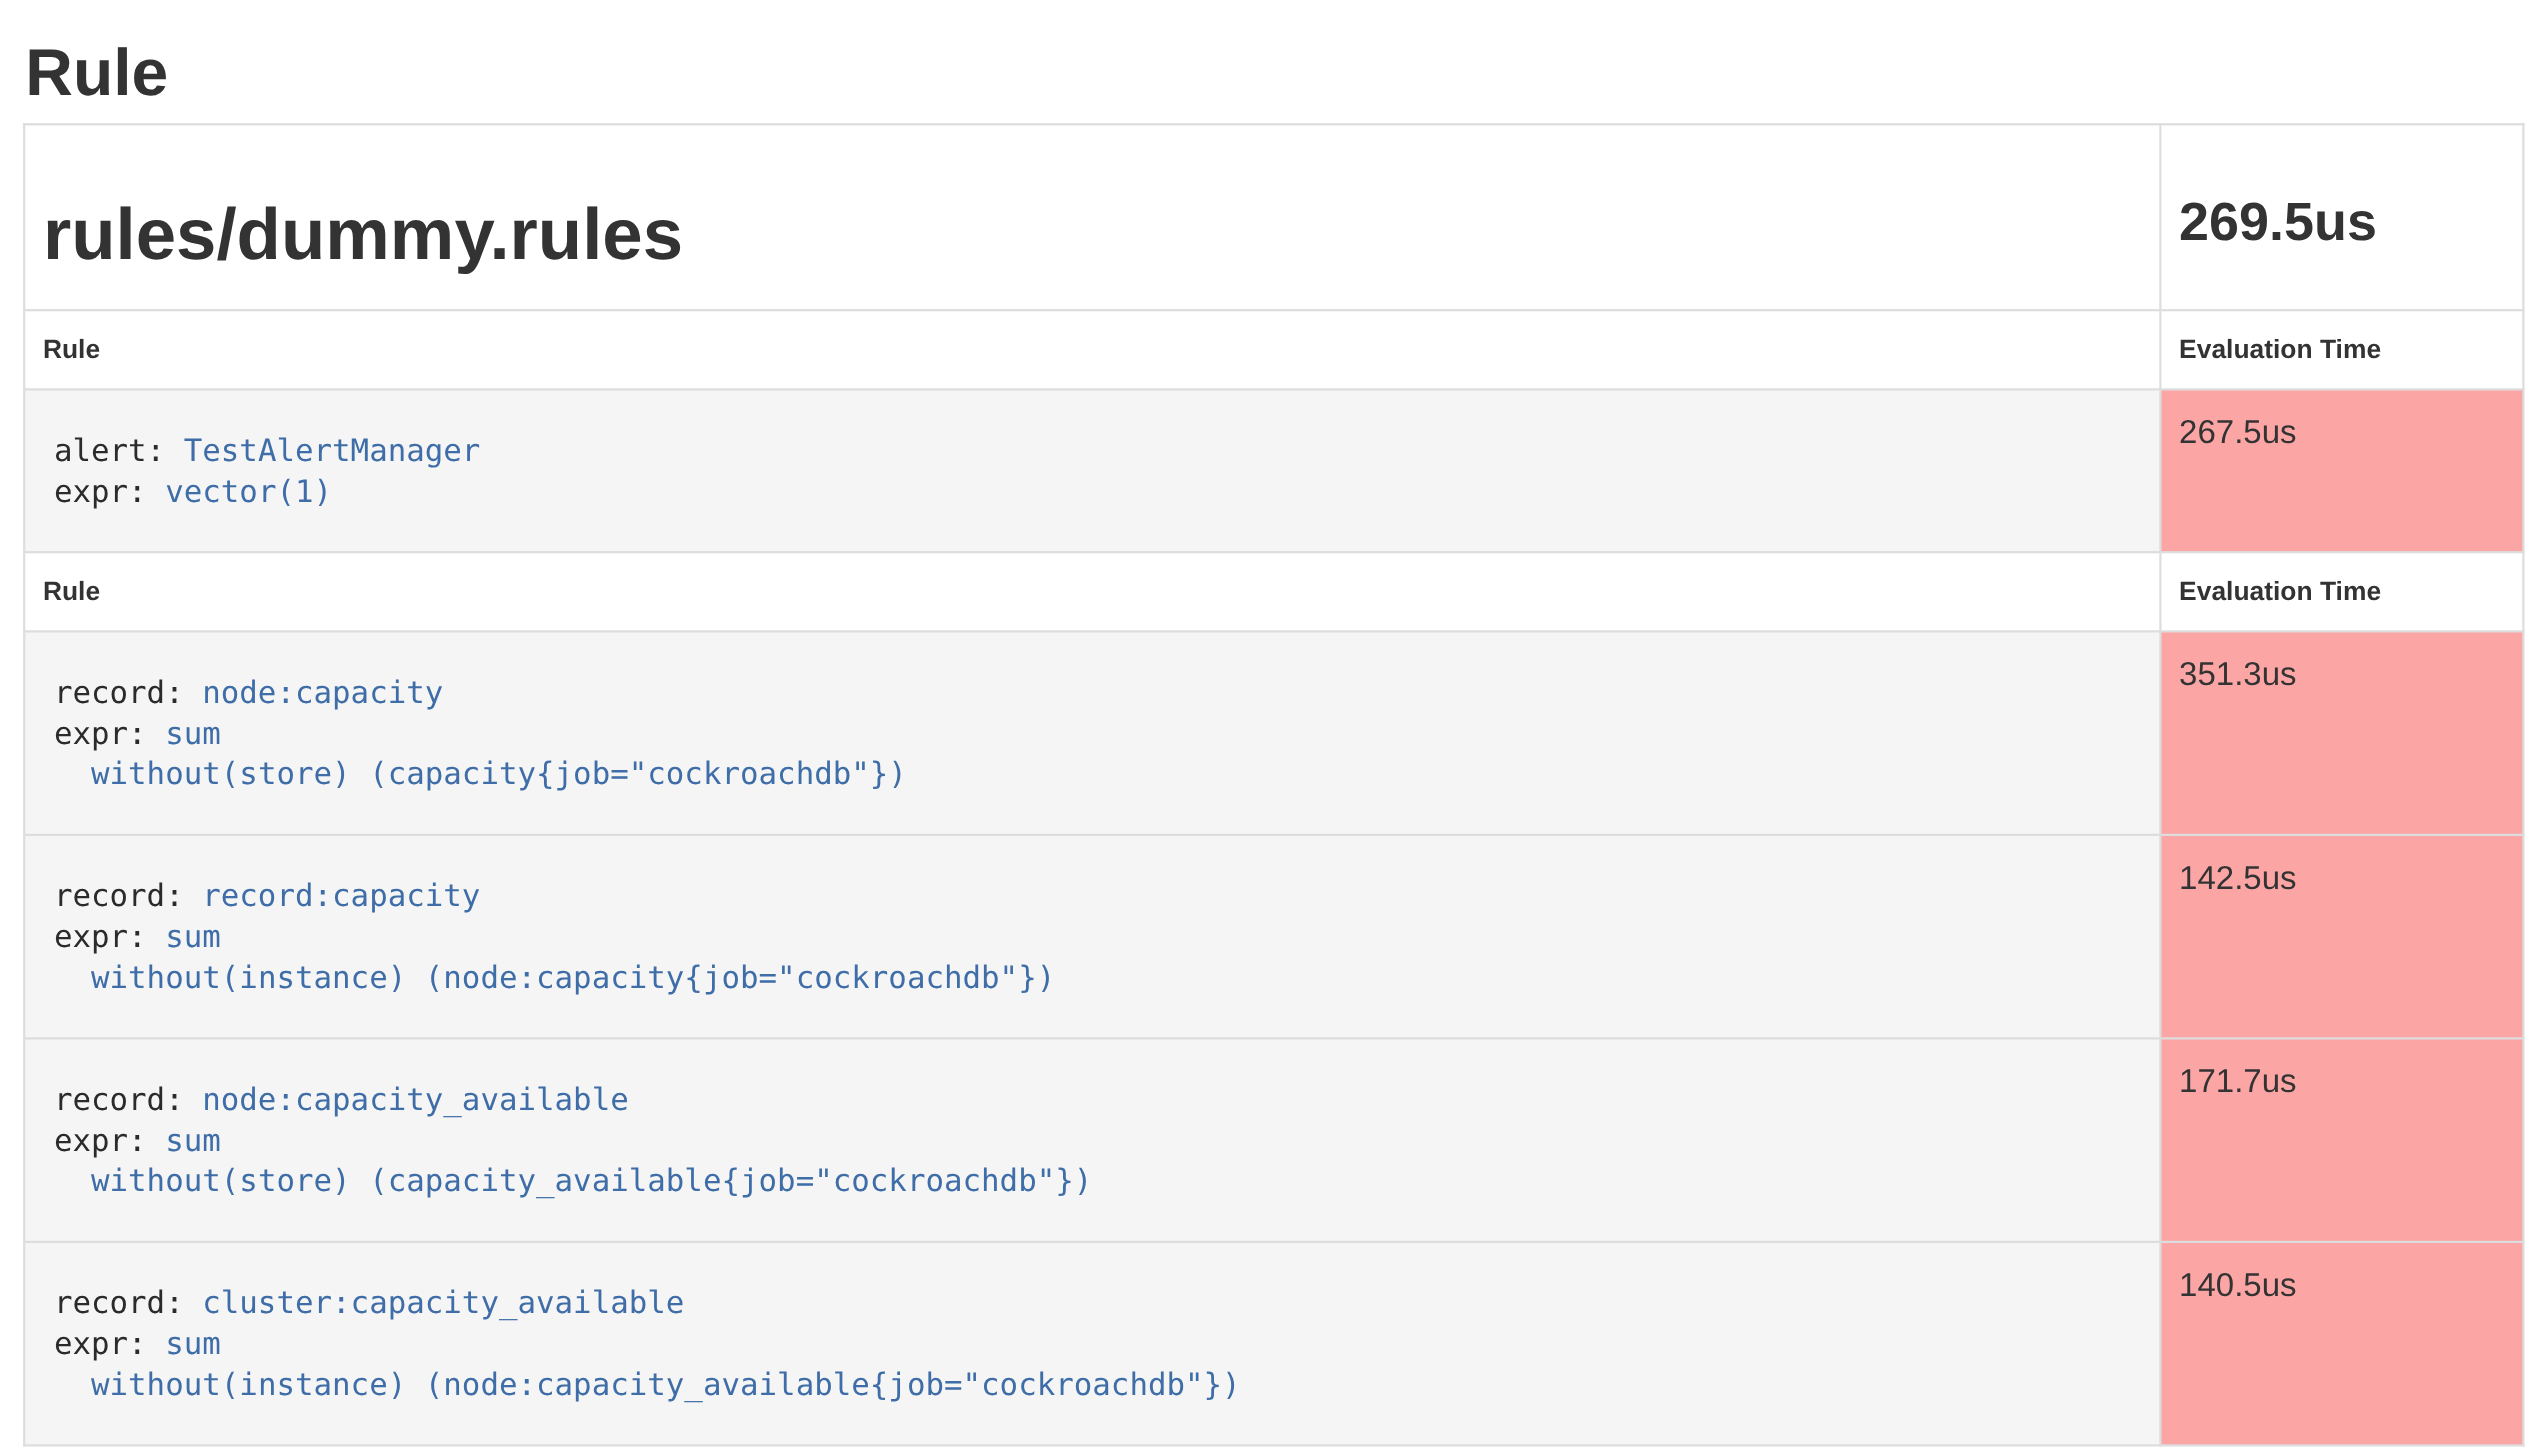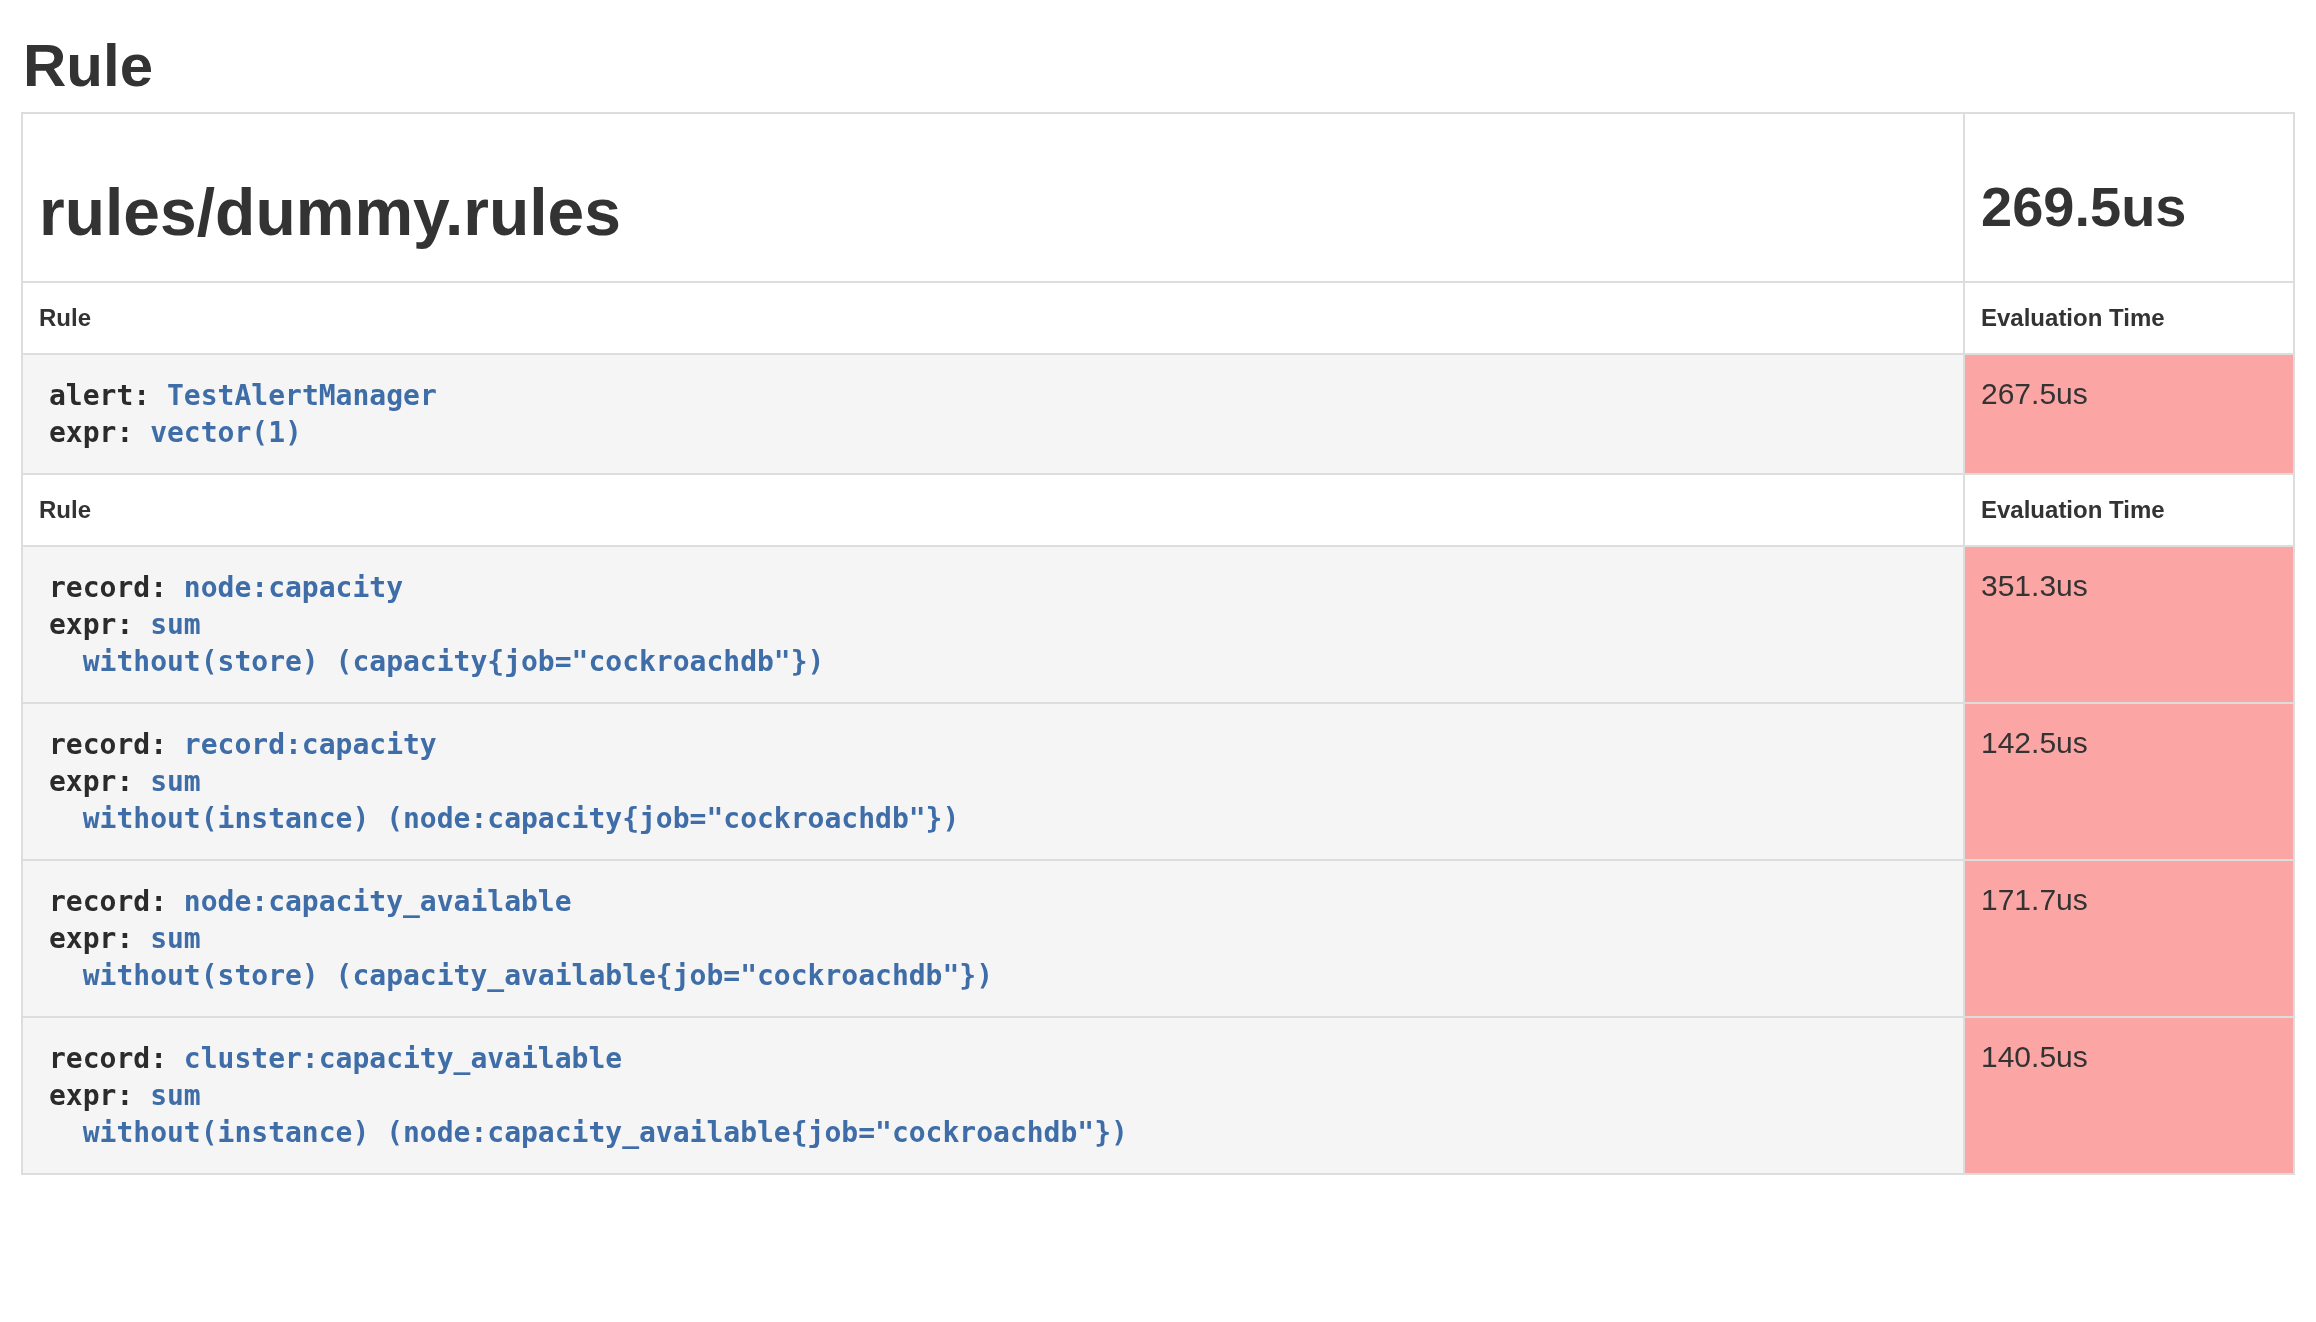--- a/index.html
+++ b/index.html
@@ -37,32 +37,31 @@
     padding: 12px 16px;
     background: #fff;
   }
   td.group-name-cell h2, td.group-time-cell h2 {
     margin: 50px 0 20px 0;
     font-weight: 700;
     line-height: 1.1;
     color: #333;
   }
   td.group-name-cell h2 { font-size: 66px; }
-  td.group-time-cell h2 { font-size: 56px; }
+  td.group-time-cell h2 { font-size: 49px; }
   td.col-header-cell {
     padding: 18px 16px;
     font-weight: 700;
     font-size: 24px;
     background: #fff;
     line-height: 1.43;
   }
   td.rule-cell {
     background: var(--row-bg, #f5f5f5);
-    padding: 14px 16px;
-    font-weight: bold;
+    padding: 28px 16px;
   }
   td.rule-cell pre {
     margin: 0;
     padding: 8px 10px;
     font-family: "DejaVu Sans Mono", monospace;
     font-size: 28px;
     line-height: 37px;
     color: #2b2b2b;
     white-space: pre;
   }

